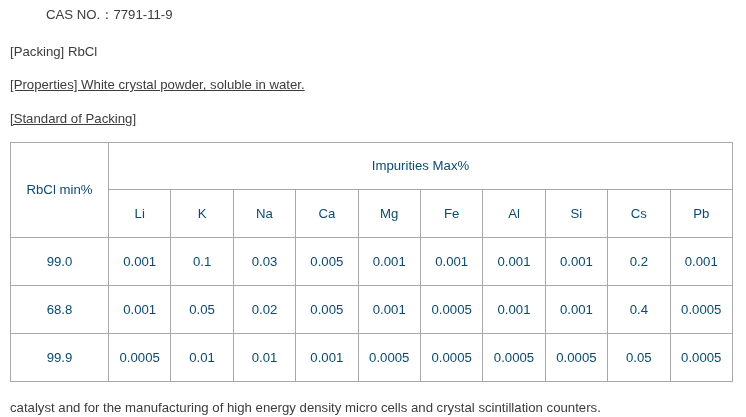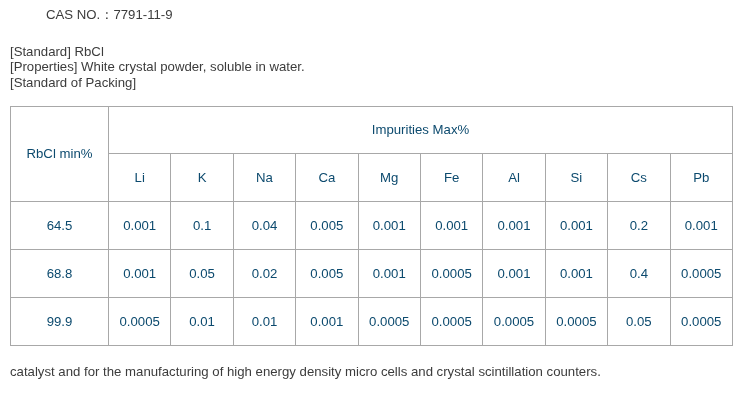--- a/index.html
+++ b/index.html
@@ -27,21 +27,22 @@
     white-space: pre;
   }
   #cas-line {
     margin-top: 8px;
     margin-left: 36px;
   }
   .gap {
     height: 24px;
   }
   .line-sp {
-    margin-top: 2px;
+    margin-top: 20px;
+    text-decoration: underline;
   }
   table.spec {
     border-collapse: collapse;
     margin-top: 17px;
     width: 723px;
     table-layout: fixed;
   }
   table.spec td, table.spec th {
     border: 1px solid #a8a8a8;
     font-weight: normal;
@@ -67,21 +68,21 @@
 </style>
 </head>
 <body>
 
 <div class="page">
 
   <div class="line" id="cas-line">CAS NO.：7791-11-9</div>
 
   <div class="gap"></div>
 
-  <div class="line">[Standard] RbCl</div>
+  <div class="line">[Packing] RbCl</div>
   <div class="line line-sp">[Properties] White crystal powder, soluble in water.</div>
   <div class="line line-sp">[Standard of Packing]</div>
 
   <table class="spec">
     <thead>
       <tr>
         <th class="rbcl" rowspan="2">RbCl min%</th>
         <th class="impurities" colspan="10">Impurities Max%</th>
       </tr>
       <tr>
@@ -92,24 +93,24 @@
         <th>Mg</th>
         <th>Fe</th>
         <th>Al</th>
         <th>Si</th>
         <th>Cs</th>
         <th>Pb</th>
       </tr>
     </thead>
     <tbody>
       <tr>
-        <td>64.5</td>
+        <td>99.0</td>
         <td>0.001</td>
         <td>0.1</td>
-        <td>0.04</td>
+        <td>0.03</td>
         <td>0.005</td>
         <td>0.001</td>
         <td>0.001</td>
         <td>0.001</td>
         <td>0.001</td>
         <td>0.2</td>
         <td>0.001</td>
       </tr>
       <tr>
         <td>68.8</td>

